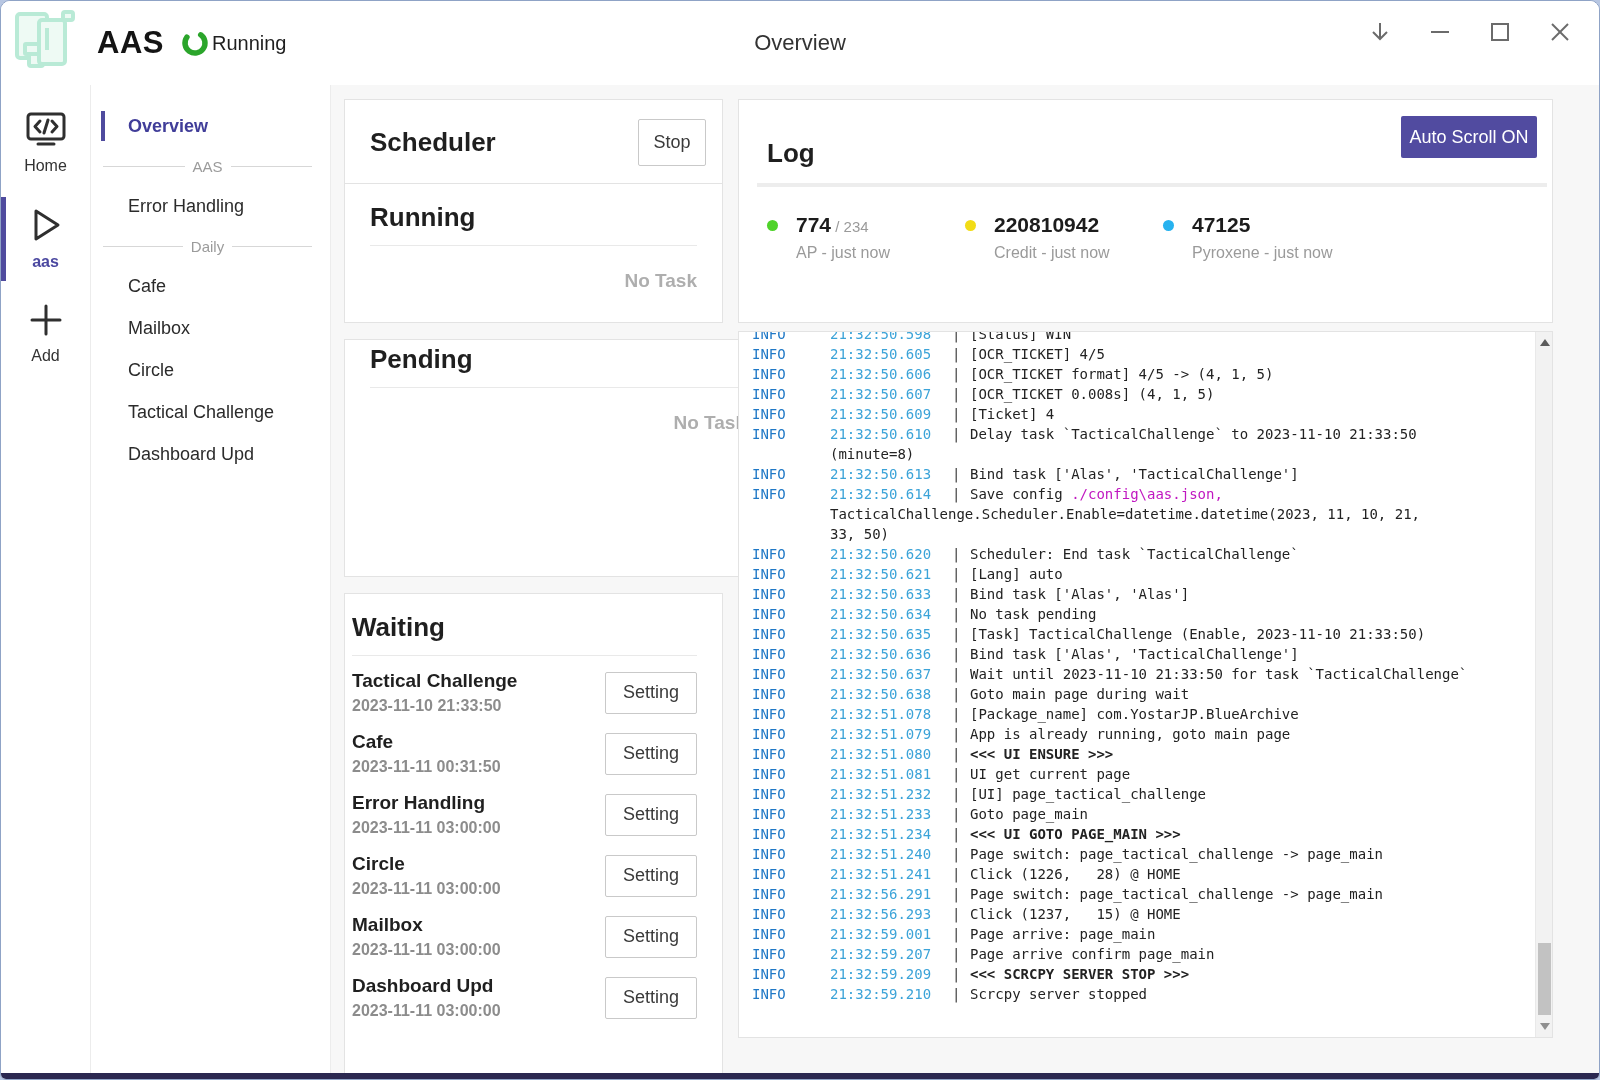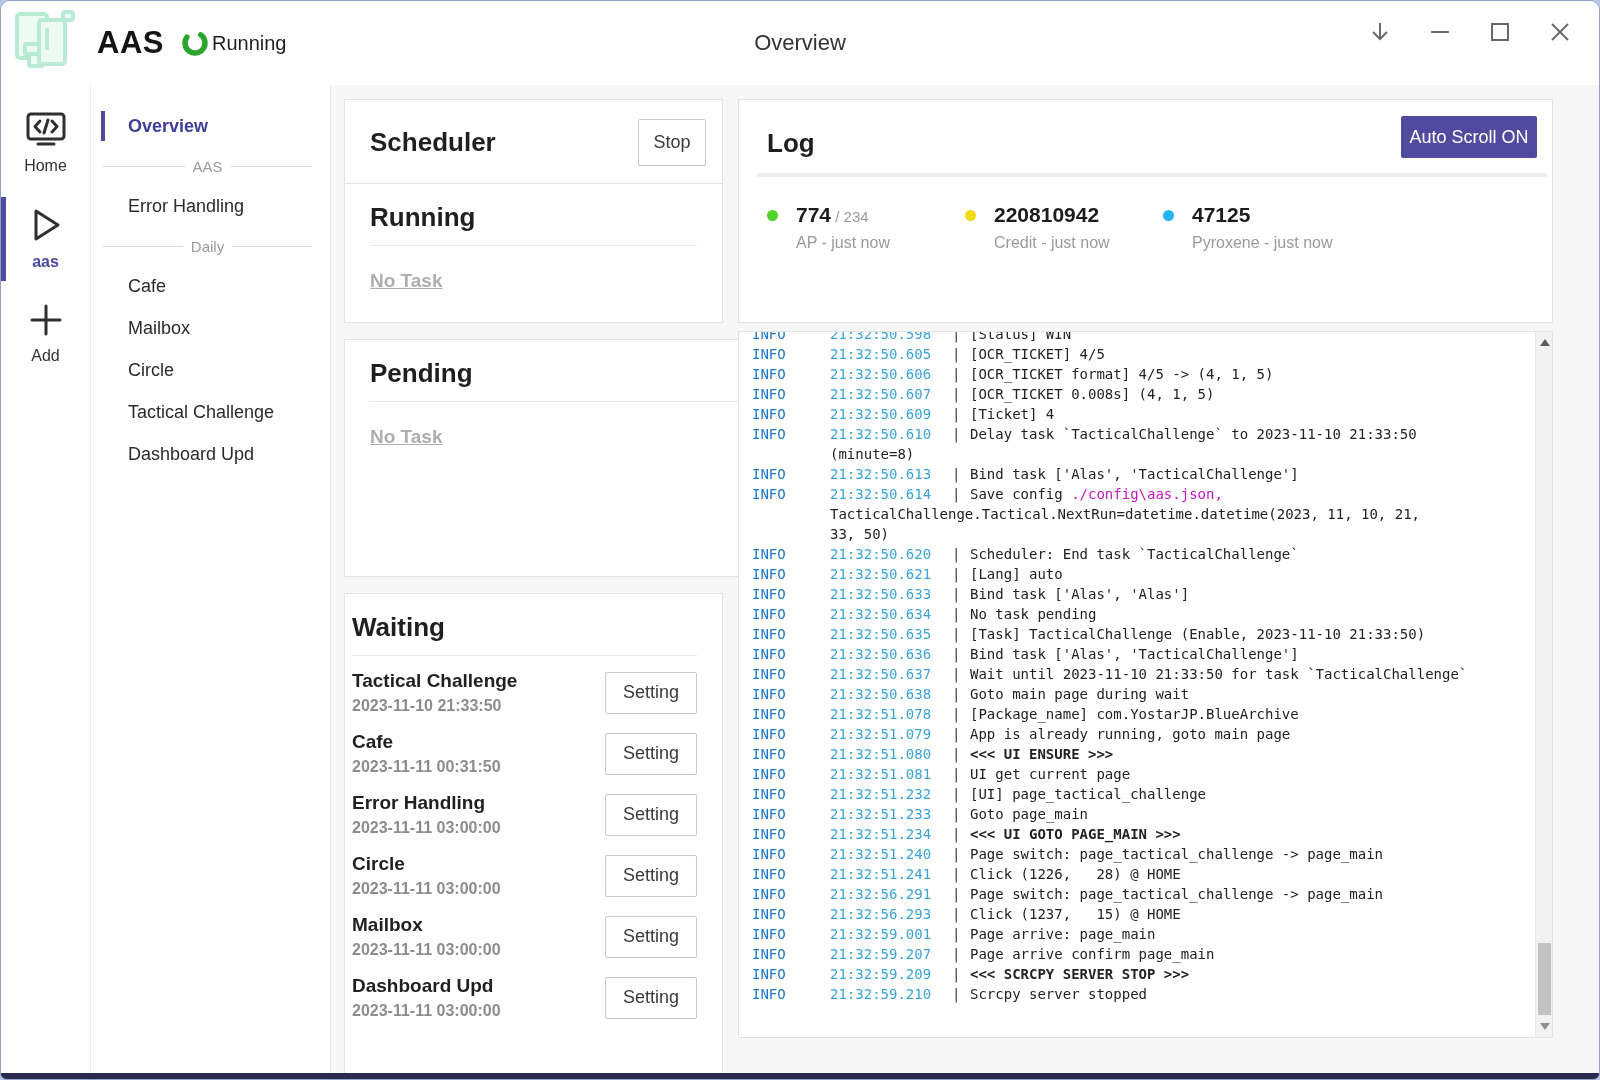--- a/index.html
+++ b/index.html
@@ -31,46 +31,46 @@
   .nav-item.active::before { content:""; position:absolute; left:0; top:6px; bottom:6px; width:4px; background:#4f4b9e; }
   .nav-divider { height:38px; display:flex; align-items:center; gap:8px; padding:0 2px; }
   .nav-divider .line { flex:1; height:1px; background:#d7d7d7; }
   .nav-divider .dv-label { font-size:15px; color:#9b9b9b; }
 
   
   #main { position:absolute; left:330px; right:0; top:84px; bottom:6px; background:#f7f7f7; }
   .card { position:absolute; background:#fff; border:1px solid #e3e3e3; }
   .card-title { font-size:26px; font-weight:700; color:#1f1f1f; font-stretch:semi-condensed; }
   .hdiv { height:1px; background:#e9e9e9; }
-  .empty-msg { text-align:left; font-size:19px; color:#aeaeae; font-weight:700;text-decoration:underline; }
+  .empty-msg { text-align:right; font-size:19px; color:#aeaeae; font-weight:700; }
 
   #card-scheduler { left:13px; top:14px; width:379px; height:87px; display:flex; align-items:center; justify-content:space-between; padding:0 16px 0 25px; }
   .ghost-btn { background:#fff; border:1px solid #c9c9c9; border-radius:2px; color:#3a3a3a; font-size:18px; display:flex; align-items:center; justify-content:center; font-family:"Liberation Sans",sans-serif;margin-left:40px; }
   #stop-btn { width:68px; height:47px; }
 
   #card-running { left:13px; top:98px; width:379px; height:140px; padding:18px 25px 0 25px; }
   #card-running .hdiv { margin-top:12px; }
   #card-running .empty-msg { margin-top:24px; }
 
-  #card-pending { left:13px; top:254px; width:428px; height:238px; padding:18px 25px 0 25px; }
+  #card-pending { left:13px; top:254px; width:428px; height:238px; padding:4px 25px 0 25px; }
   #card-pending .hdiv { margin-top:12px; }
   #card-pending .empty-msg { margin-top:24px; }
 
   #card-waiting { left:13px; top:508px; width:379px; height:502px; padding:18px 25px 0 7px; }
   #card-waiting .hdiv { margin-top:12px; }
   #waiting-list { margin-top:6px; }
   .wait-row { height:61px; display:flex; align-items:center; justify-content:space-between; }
   .wait-name { font-size:19px; font-weight:700; color:#1f1f1f; }
   .wait-date { font-size:16px; color:#8c8c8c; margin-top:5px; font-weight:600; }
   .setting-btn { width:92px; height:42px; }
 
   
   #card-loghead { left:407px; top:14px; width:815px; height:224px; padding:16px 15px 0 28px; }
   #loghead-top { display:flex; align-items:flex-start; justify-content:space-between; }
-  #log-title { margin-top:12px; }
+  #log-title { margin-top:22px; }
   #autoscroll-btn { width:136px; height:42px; background:#514ba0; color:#fff; font-size:18px; border:none; border-radius:2px; display:flex; align-items:center; justify-content:center; font-family:"Liberation Sans",sans-serif; }
   #loghead-div { height:4px; background:#ededed; margin:14px -10px 0 -10px; }
   #stats-row { display:flex; margin-top:26px; }
   .stat { width:198px; display:flex;gap:8px; }
   .stat-dot { width:11px; height:11px; border-radius:50%; margin-top:7px; flex:0 0 auto; }
   .stat-body { margin-left:10px; }
   .stat-valrow { font-size:21px; font-weight:700; color:#1c1c1c; white-space:nowrap; }
   .stat-total { font-size:15px; font-weight:400; color:#9a9a9a; }
   .stat-label { font-size:16px; color:#9a9a9a; margin-top:7px; white-space:nowrap; }
 
@@ -311,21 +311,21 @@
       <div id="log-lines">
           <div class="lg"><span class="lv">INFO</span><span class="tm">21:32:50.598</span><span class="sep">|</span><span class="ms">[Status] WIN</span></div>
           <div class="lg"><span class="lv">INFO</span><span class="tm">21:32:50.605</span><span class="sep">|</span><span class="ms">[OCR_TICKET] 4/5</span></div>
           <div class="lg"><span class="lv">INFO</span><span class="tm">21:32:50.606</span><span class="sep">|</span><span class="ms">[OCR_TICKET format] 4/5 -&gt; (4, 1, 5)</span></div>
           <div class="lg"><span class="lv">INFO</span><span class="tm">21:32:50.607</span><span class="sep">|</span><span class="ms">[OCR_TICKET 0.008s] (4, 1, 5)</span></div>
           <div class="lg"><span class="lv">INFO</span><span class="tm">21:32:50.609</span><span class="sep">|</span><span class="ms">[Ticket] 4</span></div>
           <div class="lg"><span class="lv">INFO</span><span class="tm">21:32:50.610</span><span class="sep">|</span><span class="ms">Delay task `TacticalChallenge` to 2023-11-10 21:33:50</span></div>
           <div class="lg"><span class="lv"></span><span class="ms">(minute=8)</span></div>
           <div class="lg"><span class="lv">INFO</span><span class="tm">21:32:50.613</span><span class="sep">|</span><span class="ms">Bind task ['Alas', 'TacticalChallenge']</span></div>
           <div class="lg"><span class="lv">INFO</span><span class="tm">21:32:50.614</span><span class="sep">|</span><span class="ms"><span>Save config </span><span class="seg-path">./config\aas.json,</span></span></div>
-          <div class="lg"><span class="lv"></span><span class="ms">TacticalChallenge.Tactical.NextRun=datetime.datetime(2023, 11, 10, 21,</span></div>
+          <div class="lg"><span class="lv"></span><span class="ms">TacticalChallenge.Scheduler.Enable=datetime.datetime(2023, 11, 10, 21,</span></div>
           <div class="lg"><span class="lv"></span><span class="ms">33, 50)</span></div>
           <div class="lg"><span class="lv">INFO</span><span class="tm">21:32:50.620</span><span class="sep">|</span><span class="ms">Scheduler: End task `TacticalChallenge`</span></div>
           <div class="lg"><span class="lv">INFO</span><span class="tm">21:32:50.621</span><span class="sep">|</span><span class="ms">[Lang] auto</span></div>
           <div class="lg"><span class="lv">INFO</span><span class="tm">21:32:50.633</span><span class="sep">|</span><span class="ms">Bind task ['Alas', 'Alas']</span></div>
           <div class="lg"><span class="lv">INFO</span><span class="tm">21:32:50.634</span><span class="sep">|</span><span class="ms">No task pending</span></div>
           <div class="lg"><span class="lv">INFO</span><span class="tm">21:32:50.635</span><span class="sep">|</span><span class="ms">[Task] TacticalChallenge (Enable, 2023-11-10 21:33:50)</span></div>
           <div class="lg"><span class="lv">INFO</span><span class="tm">21:32:50.636</span><span class="sep">|</span><span class="ms">Bind task ['Alas', 'TacticalChallenge']</span></div>
           <div class="lg"><span class="lv">INFO</span><span class="tm">21:32:50.637</span><span class="sep">|</span><span class="ms">Wait until 2023-11-10 21:33:50 for task `TacticalChallenge`</span></div>
           <div class="lg"><span class="lv">INFO</span><span class="tm">21:32:50.638</span><span class="sep">|</span><span class="ms">Goto main page during wait</span></div>
           <div class="lg"><span class="lv">INFO</span><span class="tm">21:32:51.078</span><span class="sep">|</span><span class="ms">[Package_name] com.YostarJP.BlueArchive</span></div>

